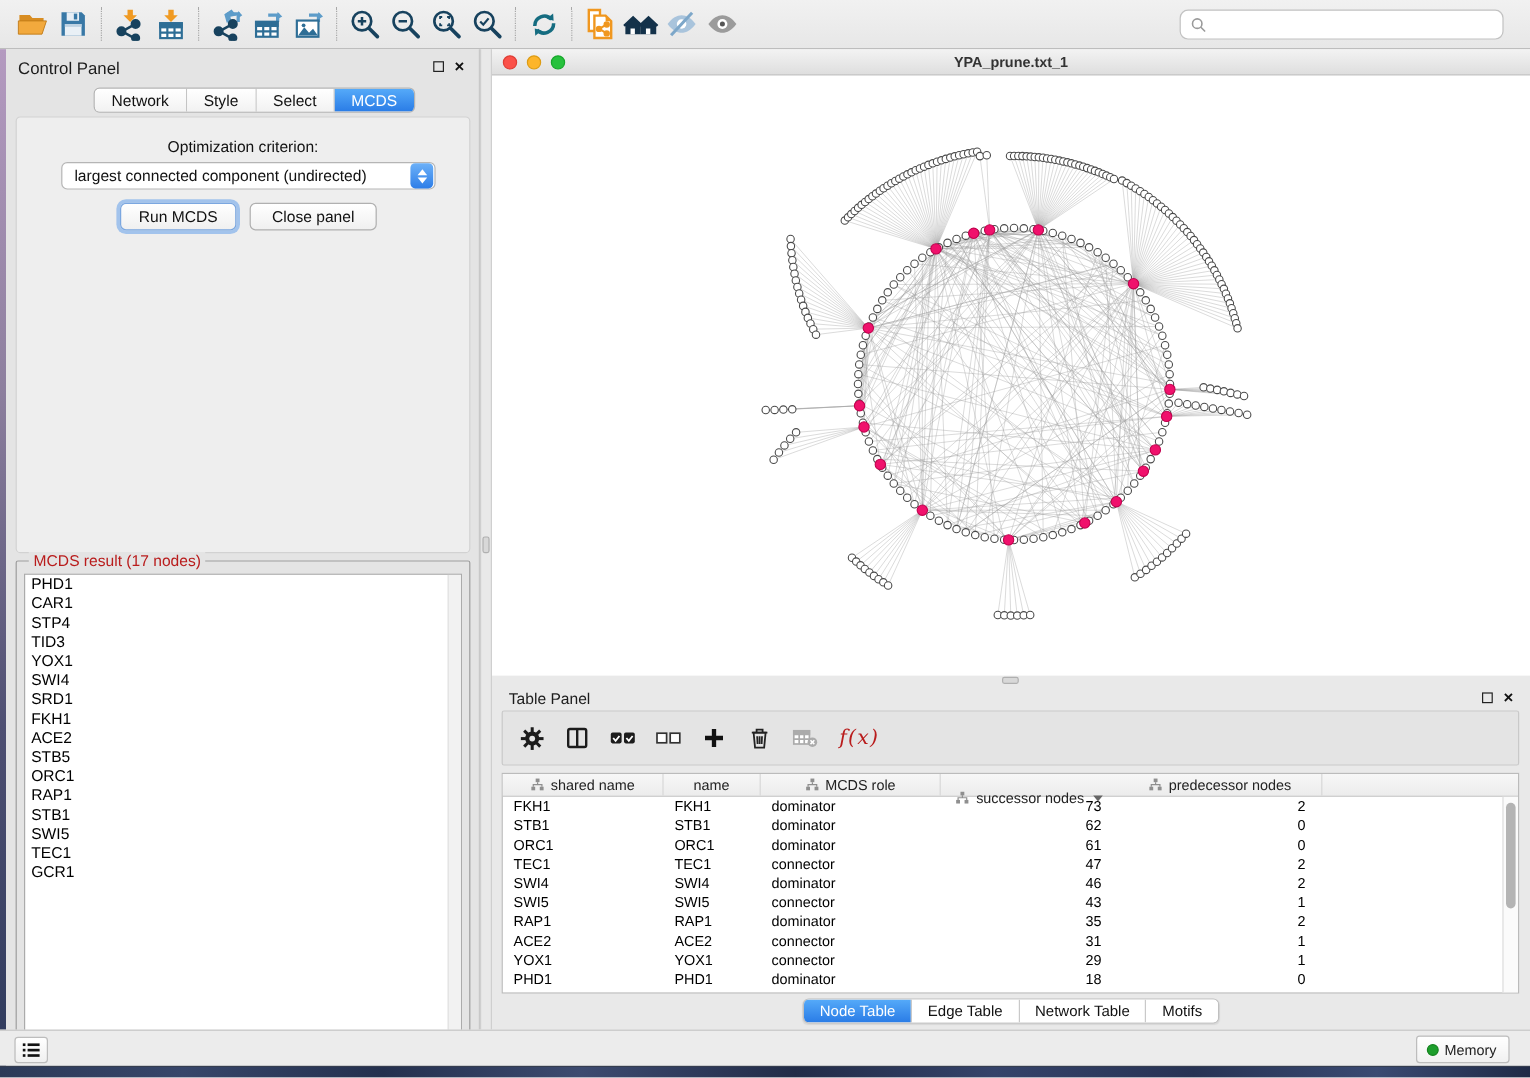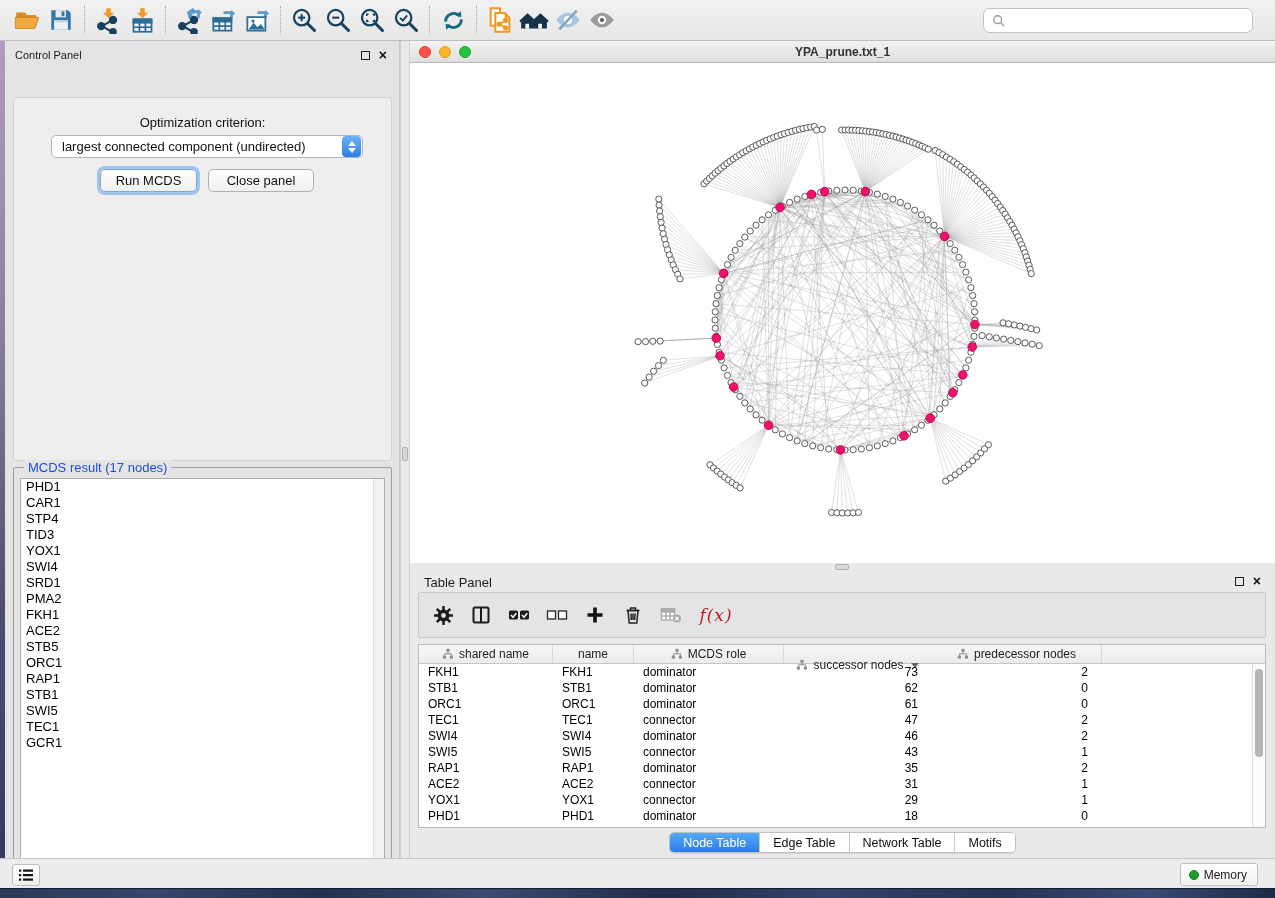--- a/index.html
+++ b/index.html
@@ -17,21 +17,21 @@
   .search-input { border:none; outline:none; flex:1; height:21px; font:13px "Liberation Sans",sans-serif; background:transparent; }
 
   
   .wall-left { left:0; top:41px; width:5px; height:847px; background:linear-gradient(#b49ac0,#8d7f9e,#4e4f72,#2e3a5c); }
   .wall-bottom { left:0; top:888px; width:1275px; height:10px;
      background:linear-gradient(90deg,#2c3a58,#37466a 12%,#24304e 25%,#3d4b70 38%,#222c48 52%,#35436a 65%,#273354 78%,#3a4a72 90%,#1f2a46);
      border-top:1px solid #121b30; }
 
   
   .control-panel { left:5px; top:41px; width:395px; height:817px; background:#e4e4e4; border-right:1px solid #c8c8c8; }
-  .panel-title-row { position:absolute; left:10px; top:8px; font-size:11px; color:#1c1c1c; }
+  .panel-title-row { position:absolute; left:10px; top:8px; font-size:14px; color:#1c1c1c; }
   .win-btns { position:absolute; top:9px; display:flex; gap:9px; align-items:center; }
   .float-box { width:9px; height:9px; border:1.4px solid #222; display:inline-block; background:transparent; }
   .close-x { font-size:14px; font-weight:bold; color:#111; line-height:10px; }
 
   .seg-tabs { position:absolute; display:flex; border:1px solid #b4b4b4; border-radius:5px; overflow:hidden; background:#fdfdfd; height:21px; }
   .seg-tab { padding:0 14px; font-size:13px; display:flex; align-items:center; border-right:1px solid #c4c4c4; color:#111; cursor:pointer; background:linear-gradient(#ffffff,#f2f2f2); }
   .seg-tab:last-child { border-right:none; }
   .seg-tab.active { background:linear-gradient(#55aaf9,#2a7ce6); color:#fff; border-right:none; }
 
   .inner-box { position:absolute; left:8px; top:56px; width:379px; height:364px; background:#eeeeee; border:1px solid #d2d2d2; border-radius:4px; }
@@ -41,21 +41,21 @@
   .dropdown .dd-text { flex:1; padding-left:10px; color:#111; }
   .dd-stepper { width:19px; height:21px; border-radius:4px; background:linear-gradient(#6db1f8,#2e7ee8);
                 display:flex; flex-direction:column; align-items:center; justify-content:center; gap:2px; margin-right:1px; }
   .tri-up { width:0; height:0; border-left:4px solid transparent; border-right:4px solid transparent; border-bottom:5px solid #fff; }
   .tri-dn { width:0; height:0; border-left:4px solid transparent; border-right:4px solid transparent; border-top:5px solid #fff; }
   .btn { position:absolute; height:23px; background:linear-gradient(#ffffff,#f0f0f0); border:1px solid #b0b0b0; border-radius:5px;
          font-size:13px; display:flex; align-items:center; justify-content:center; color:#111; cursor:pointer; }
   .btn.focus-ring { border-color:#7ba7e0; box-shadow:0 0 0 3px rgba(100,160,235,.55); }
 
   .groupbox { position:absolute; left:8px; top:426px; width:379px; height:412px; border:1px solid #9d9d9d; border-radius:2px; }
-  .groupbox-legend { position:absolute; top:-8px; left:10px; background:#e4e4e4; padding:0 4px; font-size:13px; color:#1d4ed8; }
+  .groupbox-legend { position:absolute; top:-8px; left:10px; background:#e4e4e4; padding:0 4px; font-size:13px; color:#b91c1c; }
   .mcds-list { position:absolute; left:6px; top:10px; right:6px; bottom:6px; background:#fff; border:1px solid #ababab; overflow:hidden; }
   .mcds-scroll { position:absolute; top:0; right:0; width:11px; bottom:0; background:#f2f2f2; border-left:1px solid #e0e0e0; }
   .mcds-item { font-size:13px; line-height:16px; padding-left:5px; color:#000; }
 
   
   .v-splitter { left:400px; top:41px; width:10px; height:817px; background:#e9e9e9; border-left:1px solid #cfcfcf; border-right:1px solid #cfcfcf; }
   .v-handle { position:absolute; left:1px; top:406px; width:6px; height:14px; background:#d8d8d8; border:1px solid #b0b0b0; border-radius:2px; }
   .h-splitter { left:410px; top:563px; width:865px; height:8px; background:#e9e9e9; }
   .h-handle { position:absolute; left:425px; top:1px; width:14px; height:6px; background:#d8d8d8; border:1px solid #b0b0b0; border-radius:2px; }
 
@@ -271,20 +271,26 @@
 
 <div class="abs wall-left"></div>
 <div class="abs wall-bottom"></div>
 
 <div class="abs control-panel">
   <div class="panel-title-row">Control Panel</div>
   <div class="win-btns" style="right:12px;">
     <span class="float-box"></span>
     <span class="close-x">×</span>
   </div>
+  <div class="seg-tabs" style="left:73px; top:32px;">
+      <div class="seg-tab">Network</div>
+      <div class="seg-tab">Style</div>
+      <div class="seg-tab">Select</div>
+      <div class="seg-tab active">MCDS</div>
+    </div>
 
   <div class="inner-box">
     <div class="opt-label">Optimization criterion:</div>
     <div class="dropdown">
       <span class="dd-text">largest connected component (undirected)</span>
       <span class="dd-stepper">
         <span class="tri-up"></span>
           <span class="tri-dn"></span>
       </span>
     </div>
@@ -296,21 +302,20 @@
     <span class="groupbox-legend">MCDS result (17 nodes)</span>
     <div class="mcds-list">
       <div>
           <div class="mcds-item">PHD1</div>
           <div class="mcds-item">CAR1</div>
           <div class="mcds-item">STP4</div>
           <div class="mcds-item">TID3</div>
           <div class="mcds-item">YOX1</div>
           <div class="mcds-item">SWI4</div>
           <div class="mcds-item">SRD1</div>
-          <div class="mcds-item">PMA2</div>
           <div class="mcds-item">FKH1</div>
           <div class="mcds-item">ACE2</div>
           <div class="mcds-item">STB5</div>
           <div class="mcds-item">ORC1</div>
           <div class="mcds-item">RAP1</div>
           <div class="mcds-item">STB1</div>
           <div class="mcds-item">SWI5</div>
           <div class="mcds-item">TEC1</div>
           <div class="mcds-item">GCR1</div>
         </div>

